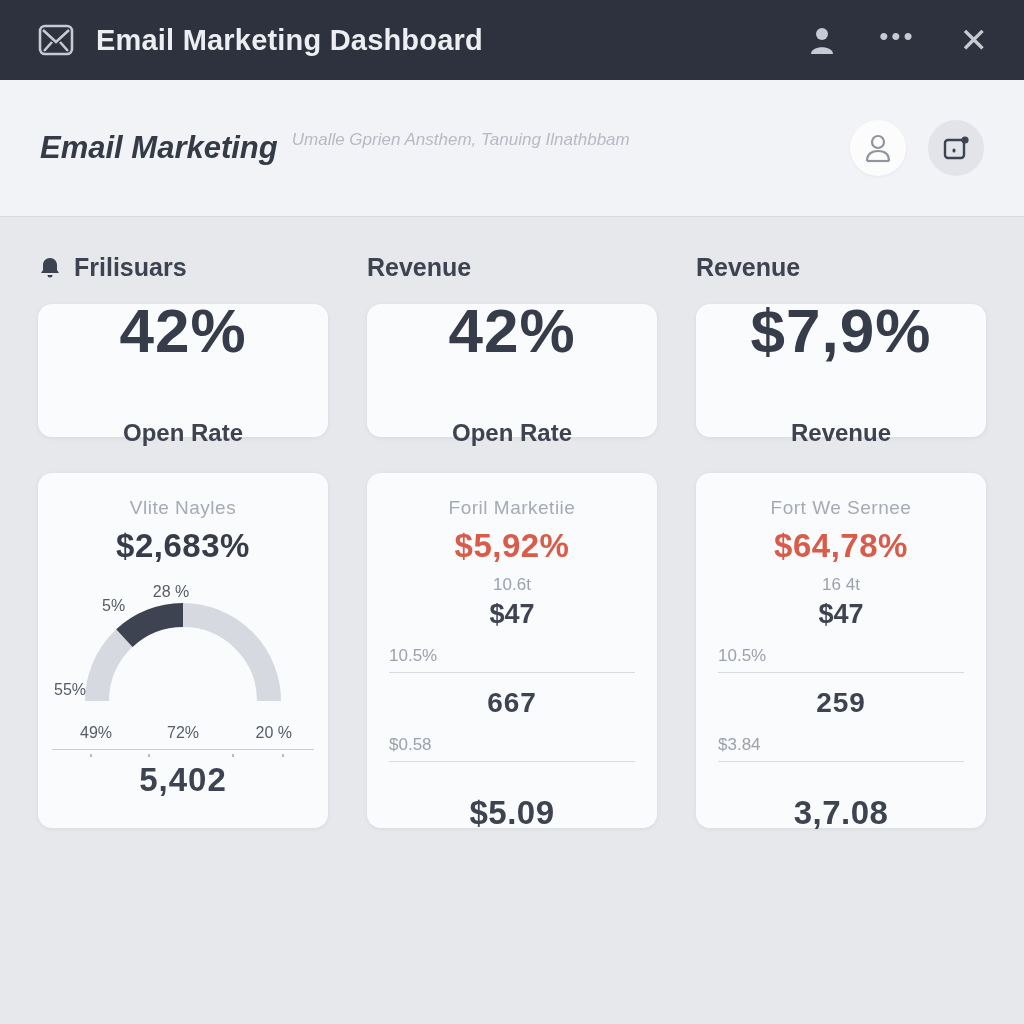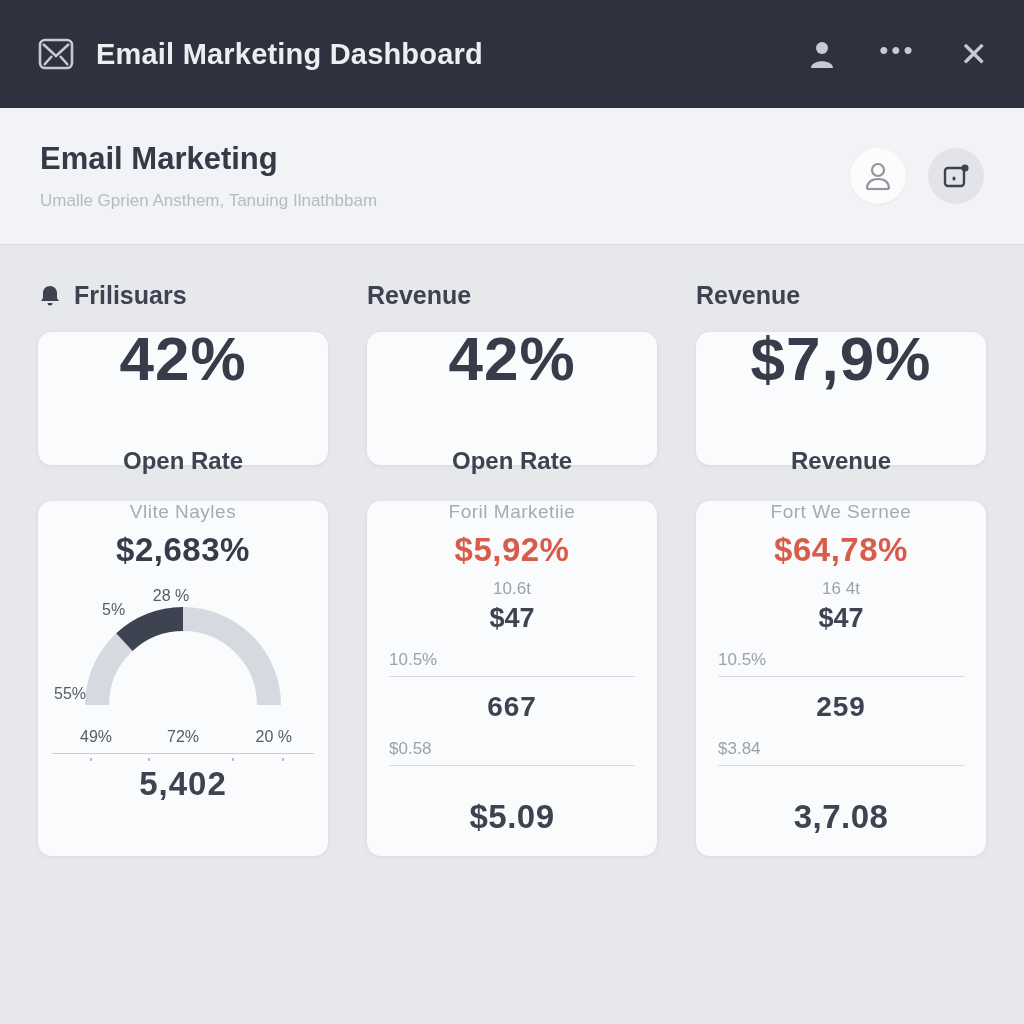--- a/index.html
+++ b/index.html
@@ -5,37 +5,37 @@
   * { box-sizing: border-box; margin: 0; padding: 0; }
   html,body { width:1024px; height:1024px; }
   body {
     font-family: "Liberation Sans", "DejaVu Sans", sans-serif;
     background:#e6e8ec;
     color:#363c49;
     overflow:hidden;
   }
   
   .topbar {
-    height:108px; background:#2d323e;
+    height:80px; background:#2d323e;
     display:flex; align-items:center;
     padding:6px 36px;
   }
   .topbar .mail-icon { width:40px; height:40px; margin-right:20px; flex:none; }
   .topbar-title { color:#eceef2; font-size:29px; font-weight:bold; letter-spacing:.2px; }
   .topbar-right { margin-left:auto; display:flex; align-items:center; gap:44px; }
   .tb-icon { color:#c7cad2; display:flex; align-items:center; justify-content:center; cursor:pointer; }
   .tb-ellipsis { font-size:26px; letter-spacing:3px; line-height:1; padding-bottom:8px; }
   .tb-close { font-size:34px; font-weight:300; line-height:1; }
   
   .header {
     height:137px; background:#f2f3f6;
     border-bottom:1px solid #d9dbe0;
     display:flex; align-items:center; padding:0 40px;
   }
-  .header-text { display:flex; flex-direction:column; gap:14px; }
+  .header-text { display:flex; flex-direction:row; gap:14px;font-style:italic; }
   .header-title { font-size:31px; font-weight:bold; color:#343a46; }
   .header-subtitle { font-size:17px; color:#b7bac3; }
   .header-actions { margin-left:auto; display:flex; gap:22px; }
   .circle-btn {
     width:56px; height:56px; border-radius:50%;
     display:flex; align-items:center; justify-content:center;
     cursor:pointer; border:none;
   }
   .circle-btn.white { background:#fcfcfd; box-shadow:0 1px 3px rgba(0,0,0,.05); }
   .circle-btn.gray { background:#e2e4e9; }
@@ -57,21 +57,21 @@
   }
   
   .stat-card {
     height:133px; display:flex; flex-direction:column;
     align-items:center; justify-content:center; gap:10px;
   }
   .stat-value { font-size:62px; font-weight:bold; color:#363c49; letter-spacing:1px; }
   .stat-label { font-size:24px; font-weight:bold; color:#3d4350;margin-top:43px; }
   
   .row2 { margin-top:36px; }
-  .detail-card { height:355px; }
+  .detail-card { height:355px; padding-top:24px; }
   .card-title { text-align:center; font-size:19px; color:#a6aab4; letter-spacing:.5px; }
   .card-big { text-align:center; font-size:33px; font-weight:bold; margin-top:8px; color:#363c49; letter-spacing:.5px; }
   .card-big.red { color:#d95c4b; }
   .sub-small { text-align:center; font-size:17px; color:#9ca1ab; margin-top:10px; }
   .sub-value { text-align:center; font-size:27px; font-weight:bold; color:#3d4350; margin-top:4px; }
   .metric-label { font-size:17px; color:#9ca1ab; margin:16px 22px 6px; }
   .divider { height:1px; background:#d8dade; margin:0 22px; }
   .metric-value { text-align:center; font-size:28px; font-weight:bold; color:#3d4350; margin-top:14px; letter-spacing:1px; }
   .metric-final { text-align:center; font-size:33px; font-weight:bold; color:#3d4350; margin-top:32px; letter-spacing:.5px; }
   

